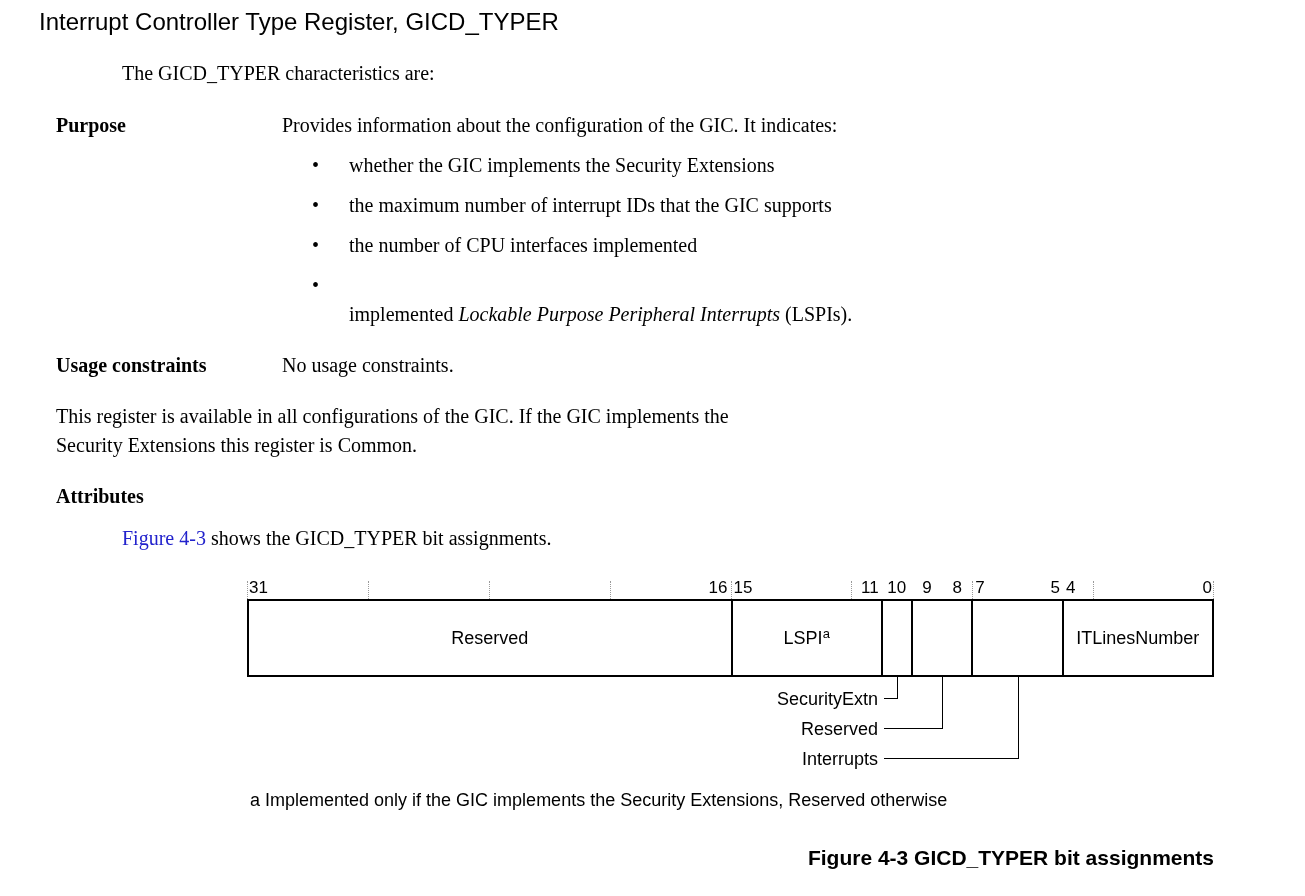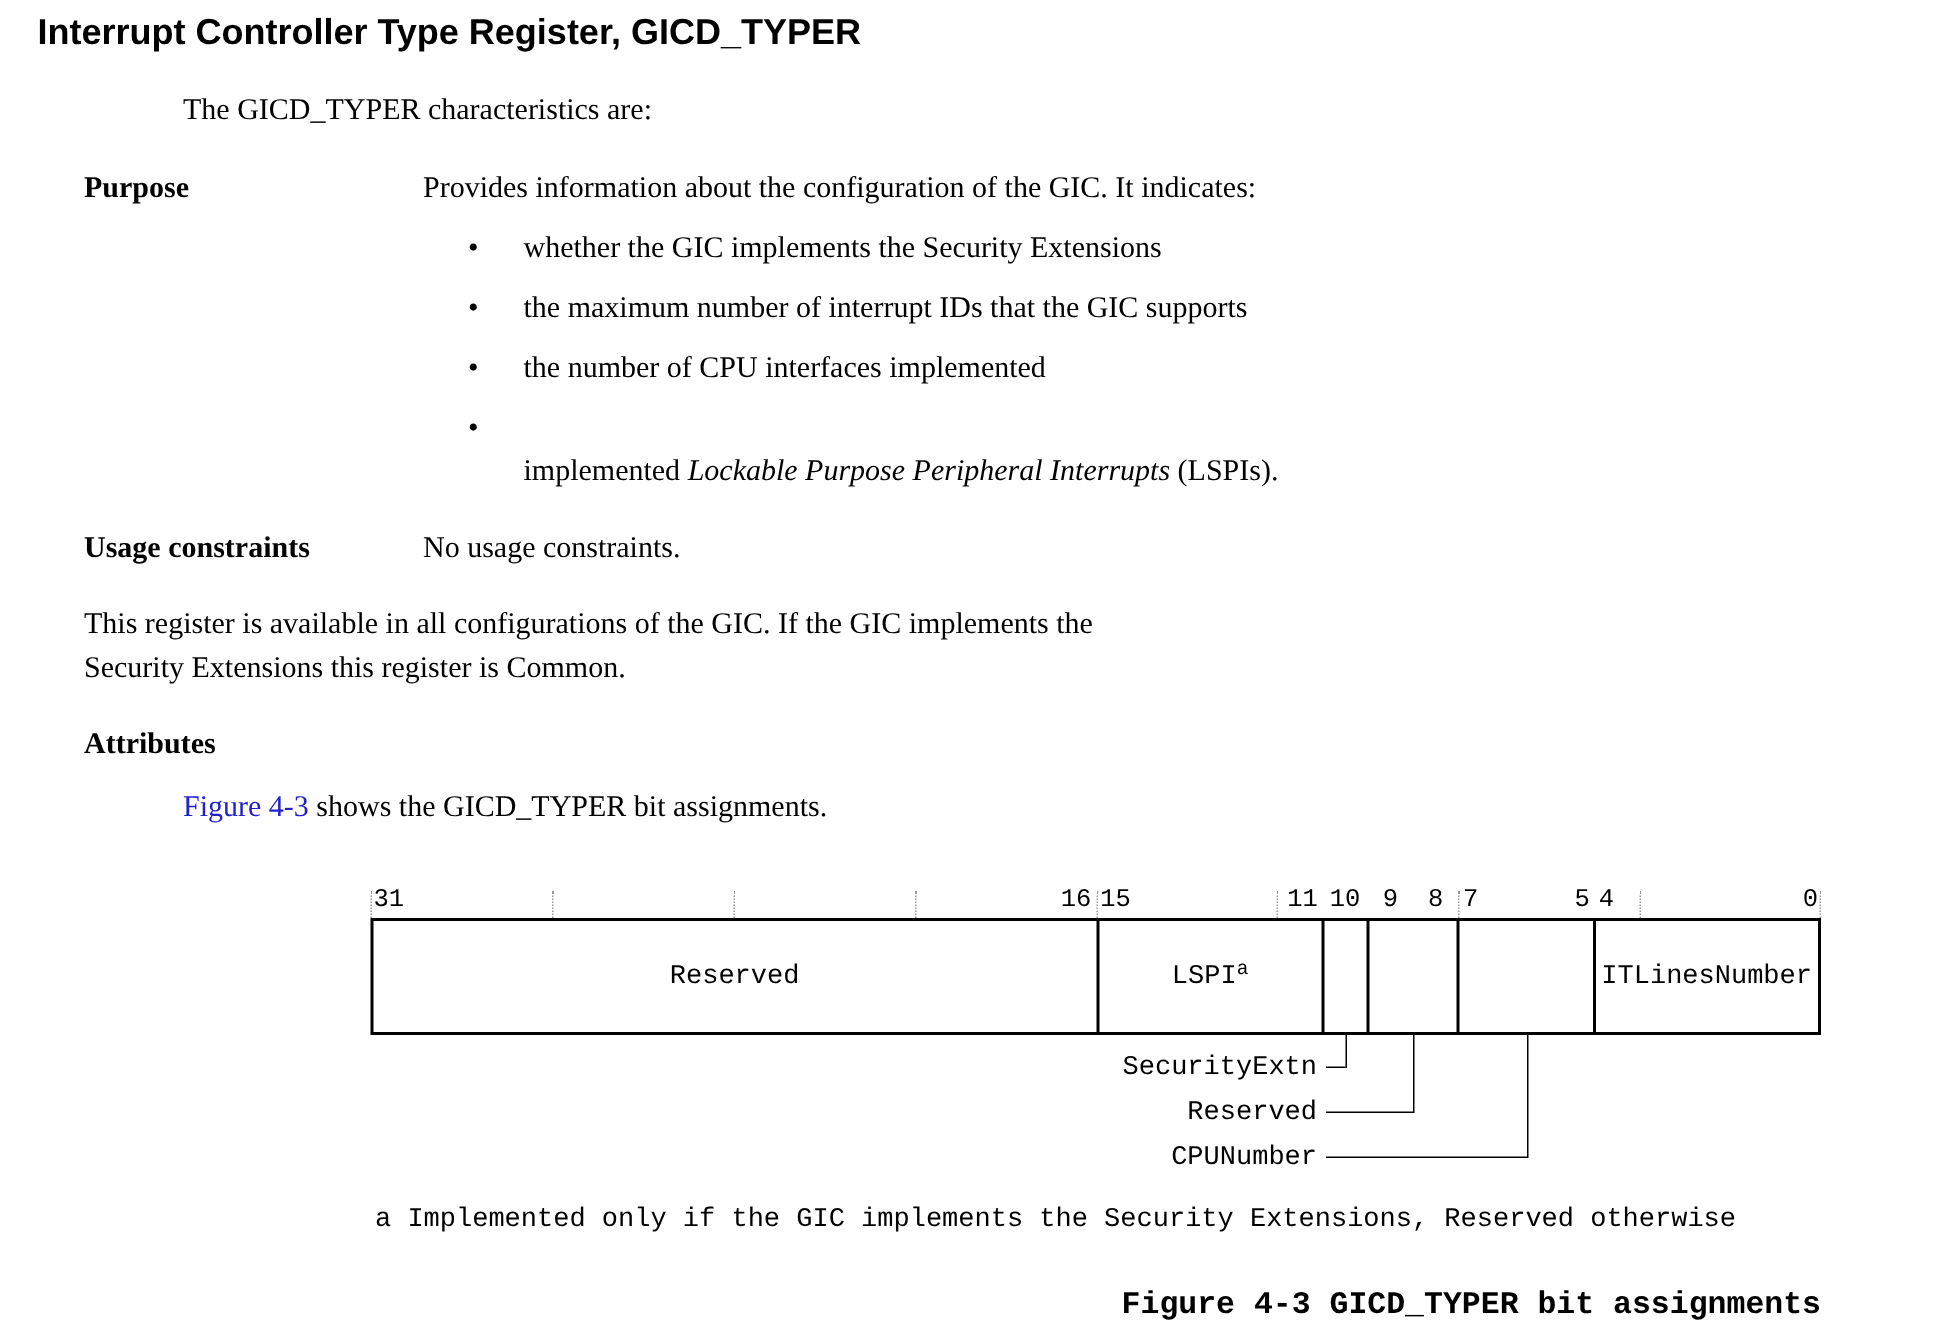--- a/index.html
+++ b/index.html
@@ -5,23 +5,23 @@
   html, body { margin:0; padding:0; }
   body {
     width:1305px; height:896px;
     background:#ffffff; color:#000000;
     font-family:"Liberation Serif", serif;
     position:relative; overflow:hidden;
     --link-color:#2222cc;
   }
 
   h1.page-title {
-    margin:8px 0 0 25px;
+    margin:8px 0 0 39px;
     font-family:"Liberation Sans", sans-serif;
-    font-weight:bold; font-size:24px; line-height:28px;
+    font-weight:normal; font-size:24px; line-height:28px;
   }
   .intro {
     margin:23px 0 0 122px;
     font-size:20px; line-height:29px;
   }
   .dl { margin-left:56px; width:1036px; }
   .dl-row { display:flex; align-items:flex-start; }
   .dl-row.r-purpose { margin-top:23px; }
   .dl-row.r-usage   { margin-top:22px; }
   .dl-row.r-config  { margin-top:22px; }
@@ -37,22 +37,22 @@
   .bullets li:last-child { margin-bottom:0; }
   .bullet-marker { flex:0 0 37px; padding-left:30px; font-size:20px; line-height:29px; }
   .bullet-text { font-size:20px; line-height:29px; }
   .it { font-style:italic; }
 
   a.doclink, .doclink { color:var(--link-color); text-decoration:none; cursor:pointer; }
 
   .fig-intro { margin:13px 0 0 122px; font-size:20px; line-height:29px; }
 
   
-  .figure { position:relative; margin:37px 0 0 247px; width:967px;
-            font-family:Liberation Mono, monospace; }
+  .figure { position:relative; margin:24px 0 0 247px; width:967px;
+            font-family:Liberation Sans, sans-serif; }
   .bitlabels { position:relative; height:22px; font-size:17px; line-height:22px; }
   .bitlabels .bl { position:absolute; bottom:0; white-space:nowrap; }
   .bl-31 { left:2px; }
   .bl-16 { right:calc(50% + 3px); }
   .bl-15 { left:calc(50% + 3px); }
   .bl-11 { right:calc(34.375% + 3px); }
   .bl-10 { left:65.625%; width:3.125%; text-align:center; }
   .bl-9  { left:68.75%;  width:3.125%; text-align:center; }
   .bl-8  { left:71.875%; width:3.125%; text-align:center; }
   .bl-7  { left:calc(75% + 3px); }
@@ -191,21 +191,21 @@
         <span></span>
       </div>
     <div class="field f-itl">
         <span>ITLinesNumber</span>
       </div>
   </div>
 
   <div class="callouts">
     <span class="co-label co-sec-label">SecurityExtn</span>
     <span class="co-label co-res-label">Reserved</span>
-    <span class="co-label co-cpu-label">CPUNumber</span>
+    <span class="co-label co-cpu-label">Interrupts</span>
     <div class="co-hline co-sec-h"></div>
     <div class="co-vline co-sec-v"></div>
     <div class="co-hline co-res-h"></div>
     <div class="co-vline co-res-v"></div>
     <div class="co-hline co-cpu-h"></div>
     <div class="co-vline co-cpu-v"></div>
   </div>
 
   <div class="footnote">a Implemented only if the GIC implements the Security Extensions, Reserved otherwise</div>
 

